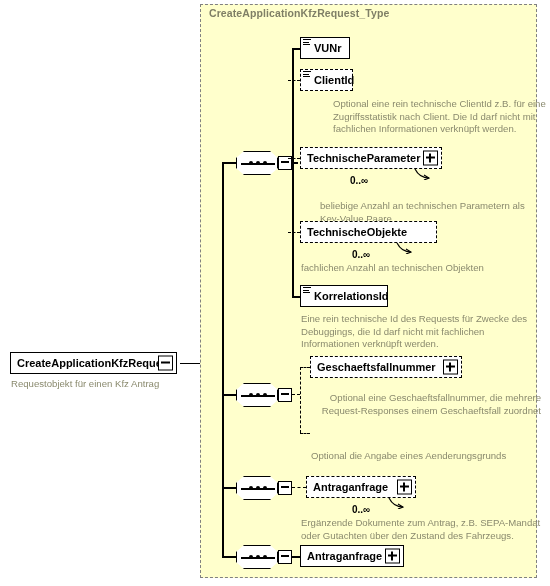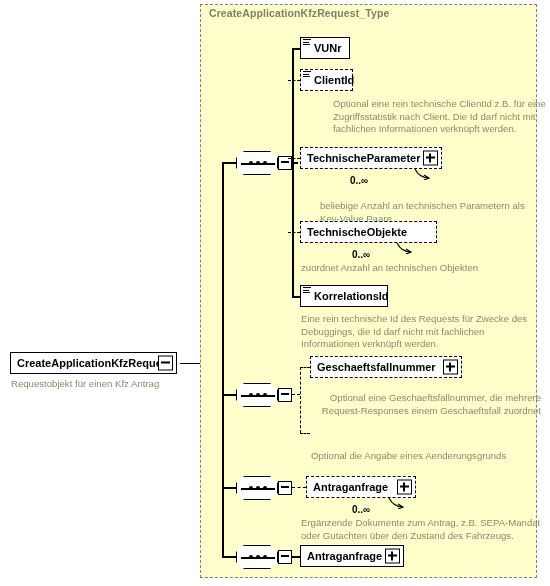--- a/index.html
+++ b/index.html
@@ -322,21 +322,21 @@
   <div class="node dashed" style="left:300px; top:221px; width:137px;align-items:center;">
     <span class="node-label">TechnischeObjekte</span>
   </div>
   <div class="card-hook" style="left:396px; top:243px;">
     <svg width="16" height="11" viewBox="0 0 16 11">
         <path d="M1 0 C4 6, 9 9, 15 9" stroke="#000" stroke-width="1.2" fill="none"></path>
         <path d="M10 6 L15 9 L10 11" stroke="#000" stroke-width="1.2" fill="none"></path>
       </svg>
   </div>
   <div class="card" style="left:352px; top:249px;">0..∞</div>
-  <div class="doc" style="left:301px; top:262px; width:230px;">zuordnet Anzahl an technischen Objekten</div>
+  <div class="doc" style="left:301px; top:262px; width:230px;">fachlichen Anzahl an technischen Objekten</div>
 
   <div class="ln h" style="left:292px; top:296px; width:8px;"></div>
   <div class="node solid has-marker" style="left:300px; top:285px; width:88px;">
     <span class="simple-marker">
         <i></i>
         <i></i>
         <i></i>
       </span>
     <span class="node-label">KorrelationsId</span>
   </div>

